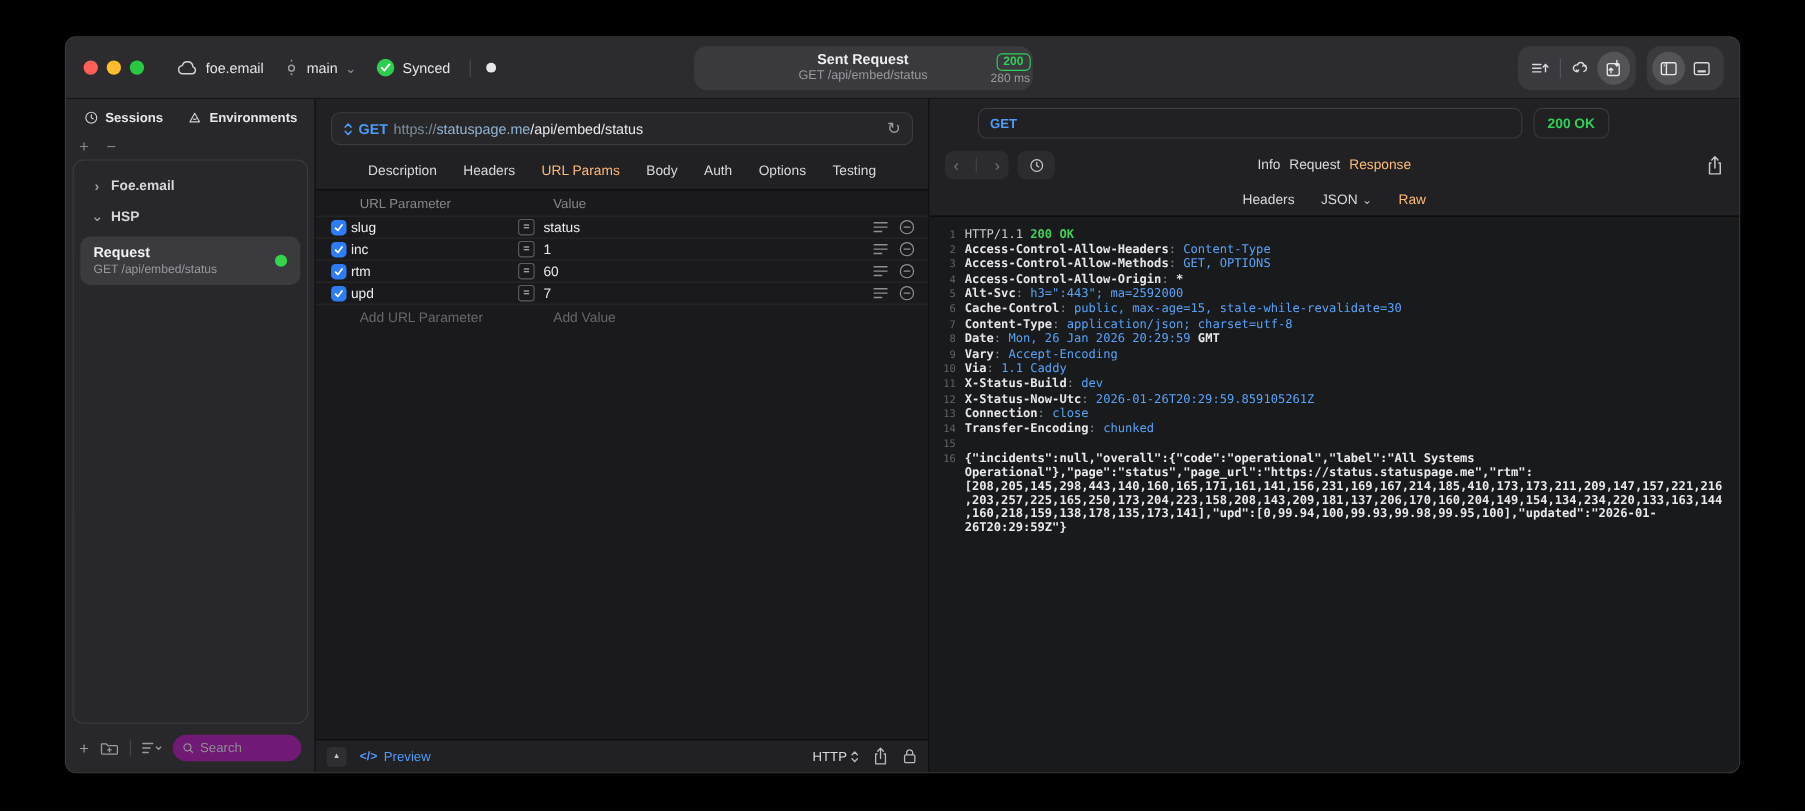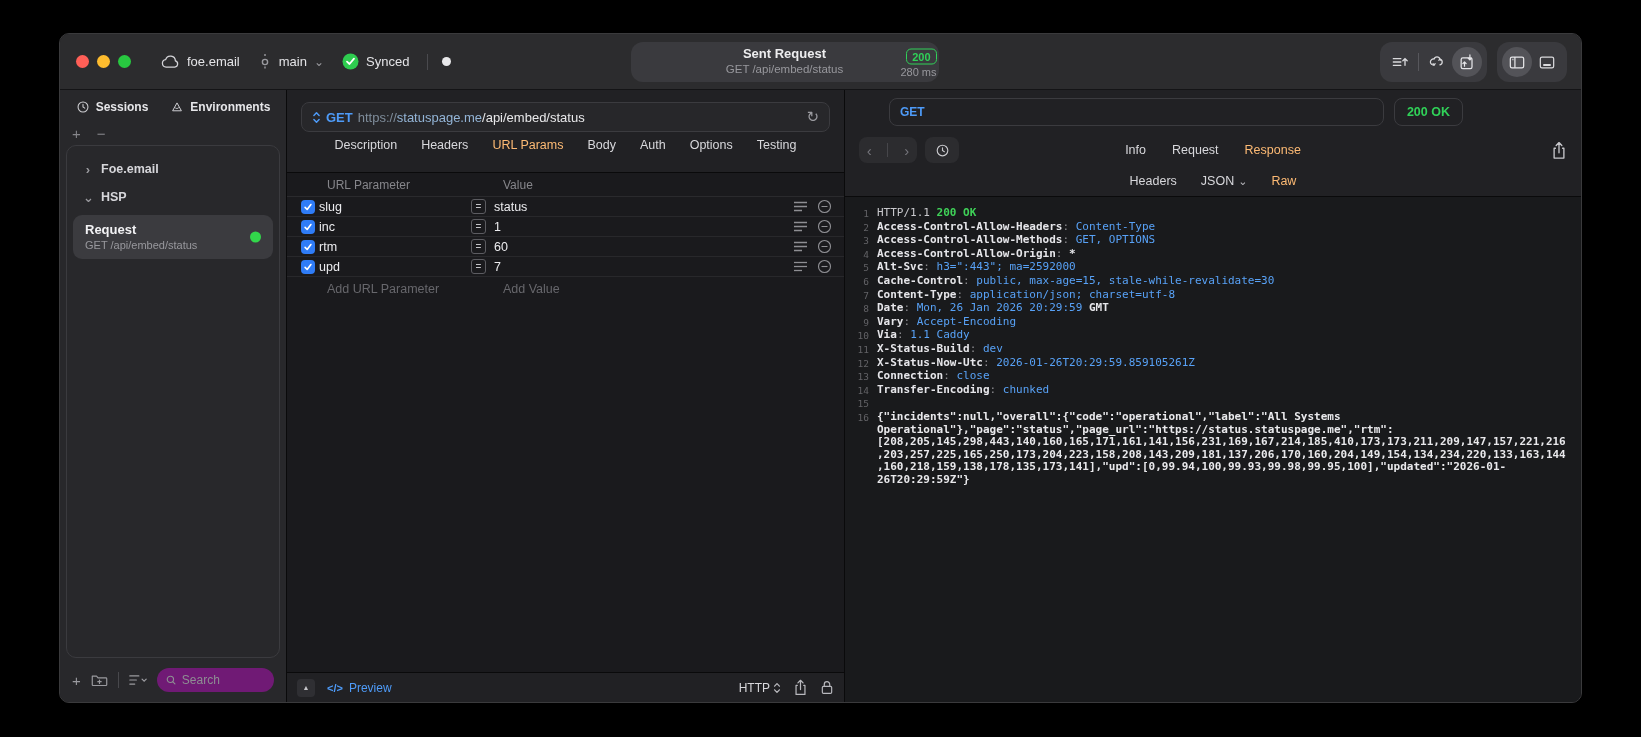--- a/index.html
+++ b/index.html
@@ -65,21 +65,21 @@
   .search-pill input::placeholder { color:#8e8e93; }
 
   
   .middle { width:557px; flex:none; background:#212124; display:flex; flex-direction:column; }
   .url-wrap { padding:12px 14px 6px; flex:none; }
   .url-bar { height:30px; background:#27272a; border:1px solid #3b3b3f; border-radius:8px;
     display:flex; align-items:center; padding:0 10px; gap:5px; font-size:13px; }
   .m-get { color:#4e9bf8; font-weight:700; }
   .u-scheme{color:#7f8d9b}.u-host{color:#93b4d6}.u-path{color:#e9e9eb}
   .refresh { margin-left:auto; color:#9a9a9f; font-size:15px; }
-  .tabs-row { height:34px; flex:none; display:flex; justify-content:center; align-items:flex-start;
+  .tabs-row { height:34px; flex:none; display:flex; justify-content:center; align-items:center;
     gap:24px; font-size:12.5px; color:#d8d8dc; }
   .tab { cursor:default; }
   .tab.active { color:#fdba74; }
   .tab .vchev { color:#b9b9be; font-size:11px; margin-left:4px; }
   .param-table { flex:1; background:#1a1a1d; border-top:1px solid #0a0a0b;
     display:flex; flex-direction:column; font-size:12.5px; min-height:0; }
   .pt-head { height:24px; flex:none; display:flex; align-items:center; color:#86868b; font-size:12px;
     border-bottom:1px solid #2a2a2d; position:relative; padding-left:40px; }
   .pt-head .col-value { position:absolute; left:216px; }
   .param-row { height:20px; flex:none; display:flex; align-items:center; padding-left:14px;
@@ -111,21 +111,21 @@
     white-space:nowrap; overflow:hidden; gap:5px; }
   .resp-url-box .m { font-weight:700; }
   .resp-status-box { height:28px; flex:none; border:1px solid #3b3b3f; border-radius:8px;
     display:flex; align-items:center; padding:0 12px; color:#30d158; font-weight:700; font-size:12.5px; }
   .resp-nav { height:32px; flex:none; display:flex; align-items:center; padding:0 14px; }
   .nav-left { width:150px; flex:none; display:flex; gap:8px; }
   .pill-sm { height:26px; background:#2c2c2f; border-radius:8px; display:flex; align-items:center; }
   .pill-nav { width:58px; justify-content:space-around; color:#76767c; font-size:15px; }
   .pn-div { width:1px; height:14px; background:#46464a; }
   .pill-clock { width:34px; justify-content:center; }
-  .nav-tabs { flex:1; display:flex; justify-content:center; gap:26px; font-size:12.5px; color:#d8d8dc;text-align:center; }
+  .nav-tabs { flex:1; display:flex; justify-content:center; gap:8px; font-size:12.5px; color:#d8d8dc;text-align:center; }
   .nav-right { width:150px; flex:none; display:flex; justify-content:flex-end; }
   .view-tabs { height:30px; flex:none; display:flex; justify-content:center; align-items:center;
     gap:24px; font-size:12.5px; color:#d8d8dc; }
   .resp-body { flex:1; background:#191a1c; border-top:1px solid #0a0a0b;
     padding:10px 12px 10px 10px; overflow:hidden;
     font-family:"DejaVu Sans Mono","Liberation Mono",monospace; font-size:11px; line-height:12.6px; }
   .resp-line { display:flex; }
   .gutter { flex:none; width:22px; text-align:right; color:#626266; font-size:9.5px;
     padding-right:8px; padding-top:1px; }
   .lc { flex:1; min-width:0; min-height:12.6px; color:#e6e6ea; white-space:pre-wrap;

